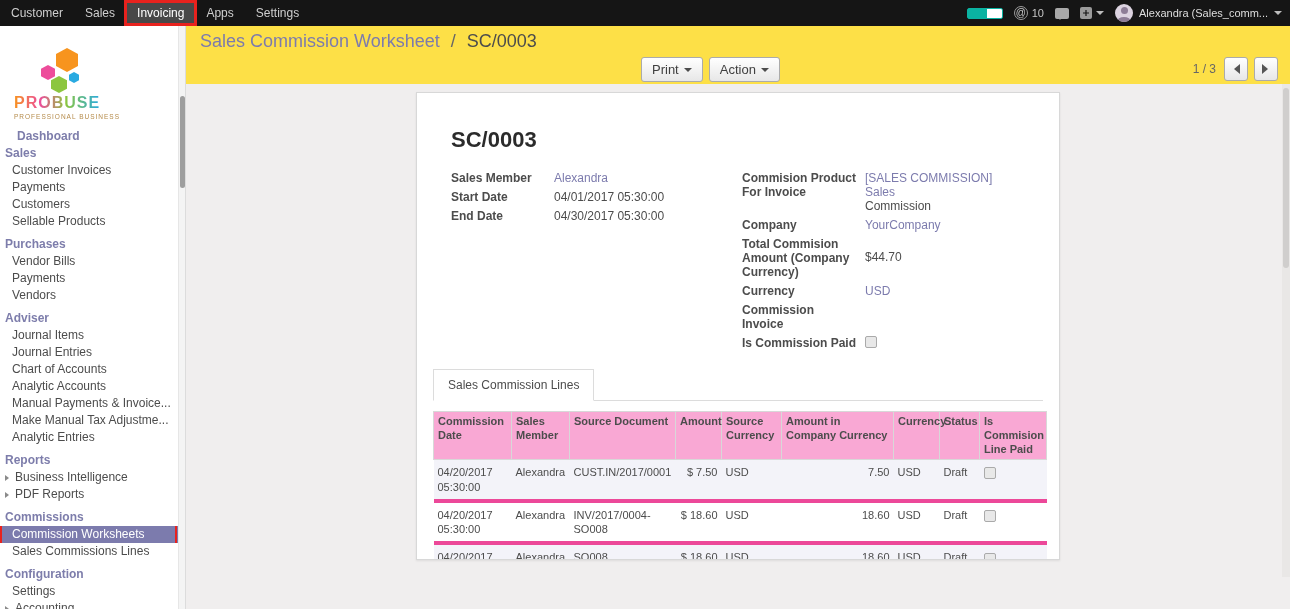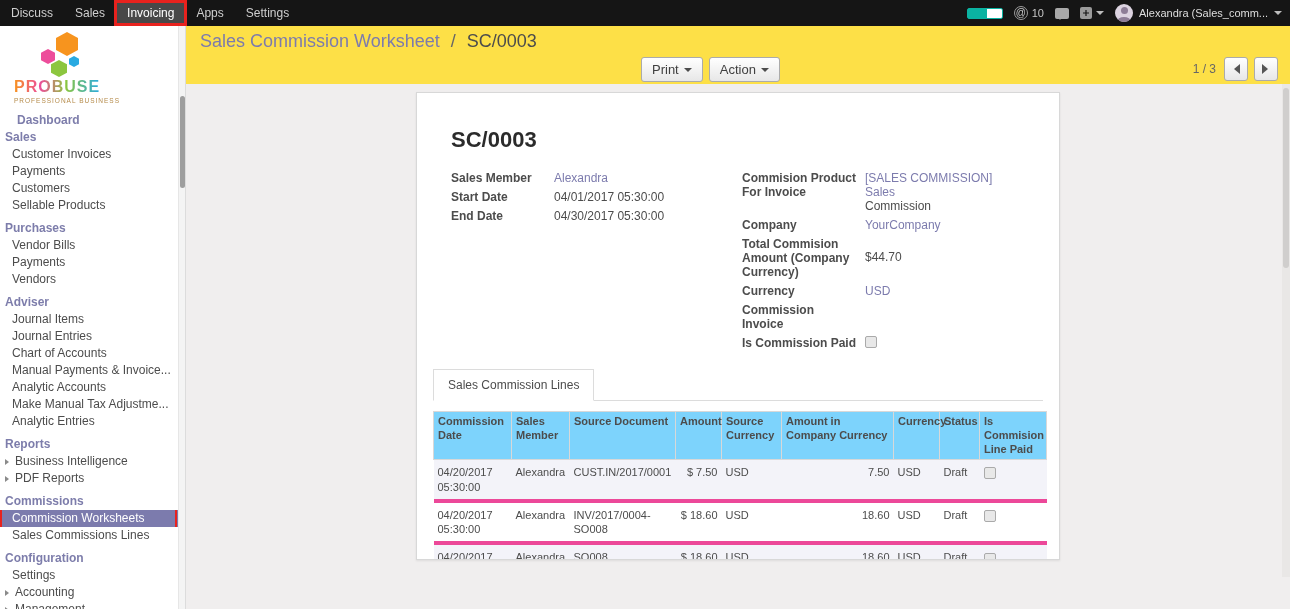--- a/index.html
+++ b/index.html
@@ -26,21 +26,21 @@
   .avatar::after { content:""; position:absolute; bottom:-4px; left:2px; width:14px; height:9px; border-radius:50%; background:#8d7d96; }
   .uname { font-size:11px; color:#dedede; max-width:135px; white-space:nowrap; overflow:hidden; }
   .caret-down { width:0; height:0; border:4px solid transparent; border-top:4px solid #4c4c4c; display:inline-block; margin-top:4px; }
   .caret-down.light { border-top-color:#bdbdbd; }
 
   
   .layout { display:flex; height:583px; }
 
   
   .sidebar { width:186px; background:#fff; border-right:1px solid #dcdcdc; position:relative; overflow:hidden; }
-  .logo { padding:6px 8px 4px 14px; cursor:pointer; }
+  .logo { padding:6px 8px 4px 14px; cursor:pointer;margin-top:16px; }
   .hexes { position:relative; height:46px; }
   .hex { position:absolute; clip-path:polygon(50% 0,100% 25%,100% 75%,50% 100%,0 75%,0 25%); }
   .hex-orange { width:22px; height:24px; left:42px; top:0; background:#f7941e; }
   .hex-pink   { width:14px; height:15px; left:27px; top:17px; background:#ed4d9b; }
   .hex-green  { width:16px; height:17px; left:37px; top:28px; background:#8cc63f; }
   .hex-blue   { width:10px; height:11px; left:55px; top:24px; background:#29aae1; }
   .logo-title { font-size:16px; font-weight:bold; letter-spacing:1px;
     background:linear-gradient(90deg,#f7941e 0%,#ed4d9b 30%,#8cc63f 60%,#29aae1 100%);
     -webkit-background-clip:text; background-clip:text; color:#f7941e; -webkit-text-fill-color:transparent; display:inline-block; }
   .logo-subtitle { font-size:6.5px; color:#b58b4a; letter-spacing:1px; margin-top:1px; }
@@ -98,31 +98,31 @@
   .val { color:#4c4c4c; }
   a.link, .link a { color:#7c7bad; text-decoration:none; cursor:pointer; }
   .val-rest { color:#4c4c4c; }
   .pt { padding-top:13px; }
   .cb { display:inline-block; width:12px; height:12px; border:1px solid #aaa; background:#e8e8e8; border-radius:2px; vertical-align:middle; }
 
   .tabbar { margin-top:14px; border-bottom:1px solid #dcdcdc; padding-left:0; }
   .tab { display:inline-block; padding:8px 14px; border:1px solid #dcdcdc; border-bottom:1px solid #fff; margin-bottom:-1px; background:#fff; font-size:12px; color:#4c4c4c; cursor:pointer; }
 
   table.o-list { width:100%; border-collapse:collapse; table-layout:fixed; margin-top:10px; font-size:11px; }
-  .o-list th { background:#7dd3fc; border:1px solid #d8d8d8; font-weight:bold; color:#4c4c4c; text-align:left; padding:3px 4px; vertical-align:top; line-height:1.25; cursor:pointer; }
+  .o-list th { background:#f9a8d4; border:1px solid #d8d8d8; font-weight:bold; color:#4c4c4c; text-align:left; padding:3px 4px; vertical-align:top; line-height:1.25; cursor:pointer; }
   .o-list td { padding:5px 4px; vertical-align:top; border-bottom:4px solid #ec4899; line-height:1.3; word-wrap:break-word; }
   .o-list tr.odd { background:#f3f3f9; }
   .num { text-align:right; }
   .cb-cell { text-align:left; }
 </style>
 </head>
 <body>
 
 <div class="topbar">
-  <div class="menu-item">Discuss</div>
+  <div class="menu-item">Customer</div>
   <div class="menu-item">Sales</div>
   <div class="menu-item active">
     <span>Invoicing</span>
     <span class="menu-annot"></span>
   </div>
   <div class="menu-item">Apps</div>
   <div class="menu-item">Settings</div>
 
   <div class="topbar-right">
     <span class="battery"></span>
@@ -172,22 +172,22 @@
         <div class="nav-item">Vendor Bills</div>
         <div class="nav-item">Payments</div>
         <div class="nav-item">Vendors</div>
       </div>
 
       <div class="nav-sec">
         <div class="nav-head">Adviser</div>
         <div class="nav-item">Journal Items</div>
         <div class="nav-item">Journal Entries</div>
         <div class="nav-item">Chart of Accounts</div>
+        <div class="nav-item">Analytic Accounts</div>
         <div class="nav-item">Manual Payments &amp; Invoice...</div>
-        <div class="nav-item">Analytic Accounts</div>
         <div class="nav-item">Make Manual Tax Adjustme...</div>
         <div class="nav-item">Analytic Entries</div>
       </div>
 
       <div class="nav-sec">
         <div class="nav-head">Reports</div>
         <div class="nav-item caret"><span class="tri"></span><span>Business Intelligence</span></div>
         <div class="nav-item caret"><span class="tri"></span><span>PDF Reports</span></div>
       </div>
 

